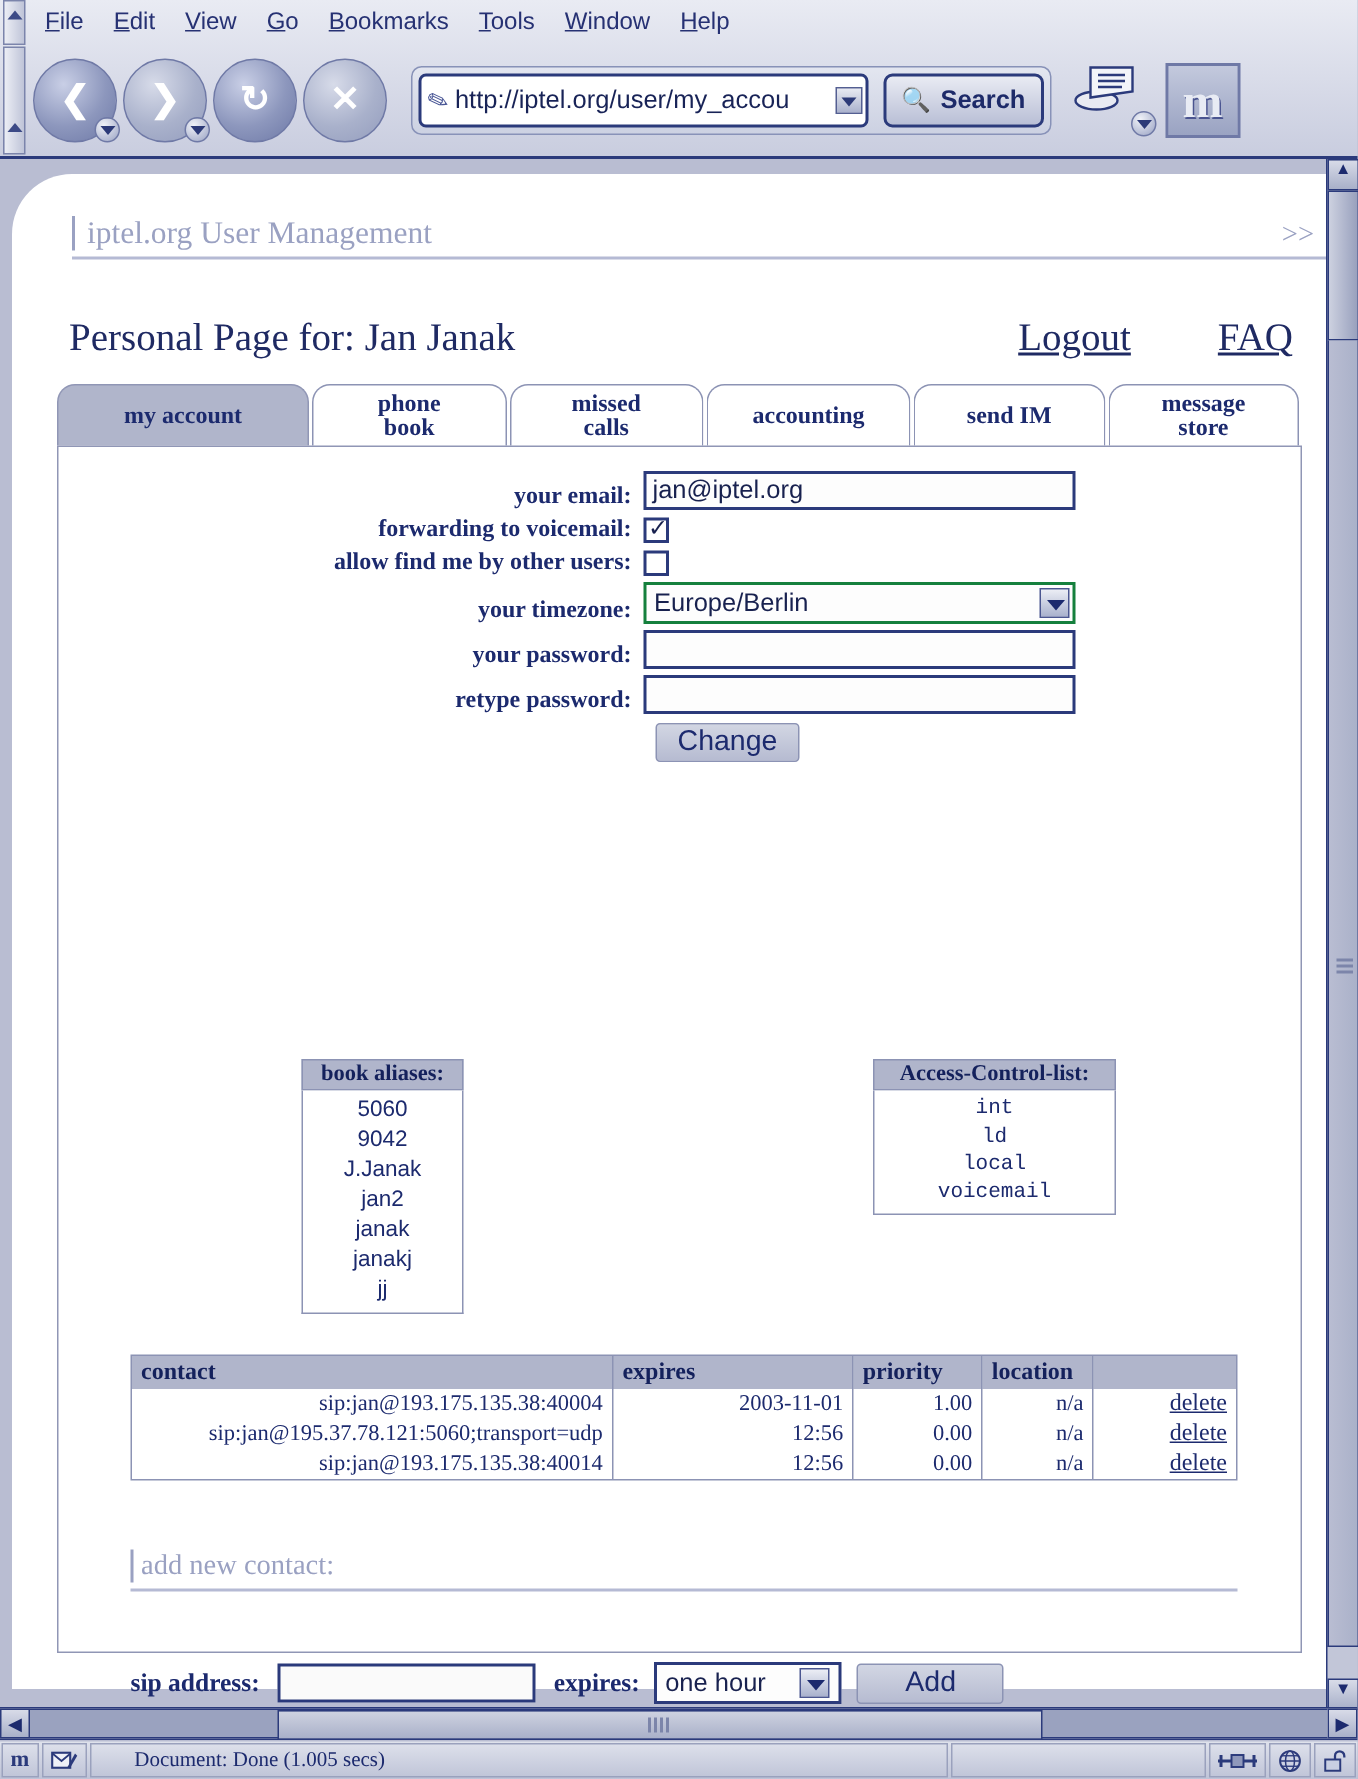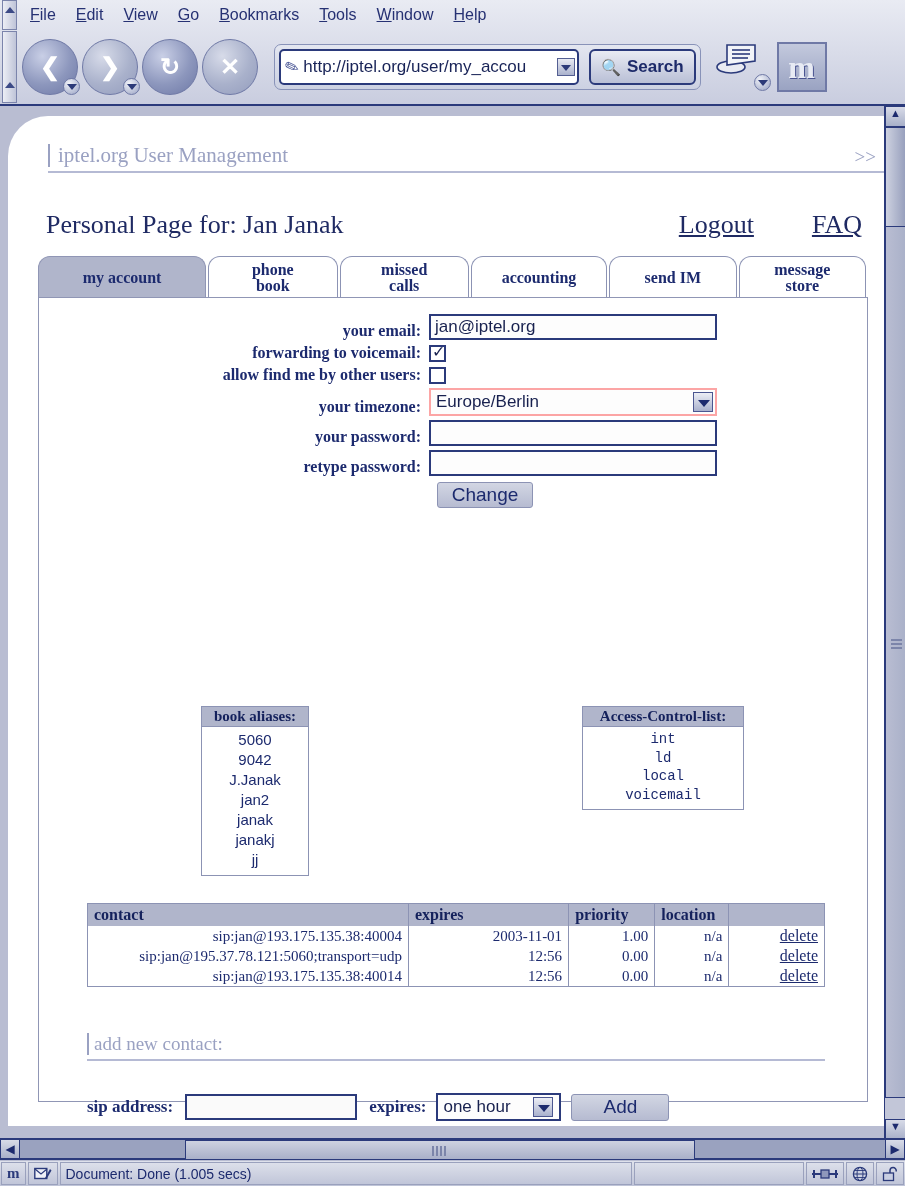--- a/index.html
+++ b/index.html
@@ -92,21 +92,21 @@
   
   #form { position:absolute; left:0; top:16px; width:830px; }
   .frow { display:flex; align-items:flex-end; margin-bottom:4px; }
   .frow .lab { width:390px; text-align:right; padding-right:8px;
                font-family:"Liberation Serif", serif; font-weight:bold; font-size:16px; color:#1c2a6e; }
   .inp { height:26px; border:2px solid #2b3a7b; background:#fdfdfd; font-size:17px; color:#18214f;
          padding:0 4px; font-family:"Liberation Sans", sans-serif; display:flex; align-items:center; }
   .inp.wide { width:288px; }
   .chk { width:17px;height:17px;border:2px solid #2b3a7b;background:#fff;position:relative; }
   .chk.on:after{ content:"✓"; position:absolute; left:1px; top:-5px; font-size:16px; color:#18214f; font-family:"Liberation Sans", sans-serif;}
-  .sel { width:288px; height:28px; border:2px solid #fca5a5; background:#fdfdfd; display:flex; align-items:center;
+  .sel { width:288px; height:28px; border:2px solid #15803d; background:#fdfdfd; display:flex; align-items:center;
          justify-content:space-between; padding:0 2px 0 5px; font-size:17px; color:#18214f; }
   .sel .arrow { width:20px;height:20px; background:linear-gradient(#eceef5,#a9b1cd); border:1px solid #4b5690; position:relative;}
   .sel .arrow:after{content:"";position:absolute;left:4px;top:7px;border-left:6px solid transparent;border-right:6px solid transparent;border-top:7px solid #1c2a6e;}
   #changebtn { margin-left:398px; margin-top:6px; width:96px; height:26px; border:1px solid #8c93b4;
                background:linear-gradient(#d2d6e3,#b6bbd1); border-radius:3px;
                display:flex;align-items:center;justify-content:center; font-size:19px; color:#1c2a6e; }
 
   
   #aliasbox { position:absolute; left:162px; top:408px; width:108px; }
   #aclbox { position:absolute; left:543px; top:408px; width:162px; }
@@ -128,21 +128,21 @@
   #ctable tbody .c-del a { color:#1c2a6e; text-decoration:underline; font-size:16px; }
 
   
   #addsect { position:absolute; left:48px; top:735px; width:738px; }
   #addsect .lbl { font-family:"Liberation Serif", serif; font-size:19px; color:#9aa1c2;
                   border-left:2px solid #9aa1c2; padding-left:5px; }
   #addsect .rule { margin-top:4px; height:2px; background:#b5bad4; }
   #addrow { position:absolute; left:48px; top:795px; display:flex; align-items:center; }
   #addrow .l { font-family:"Liberation Serif", serif; font-weight:bold; font-size:17px; color:#1c2a6e; }
   #addrow .tin { width:172px; height:26px; border:2px solid #2b3a7b; background:#fafafa; margin:0 12px; }
-  #addrow .sel2 { width:125px; height:28px; border:2px solid #2b3a7b; background:#fdfdfd; margin:0 10px;
+  #addrow .sel2 { width:125px; height:28px; border:2px solid #2b3a7b; background:#fdfdfd; margin:15px 10px;
                   display:flex;align-items:center;justify-content:space-between;padding:0 6px 0 5px;font-size:17px;color:#18214f; }
   #addrow .sel2 .arrow { width:20px;height:20px;background:linear-gradient(#eceef5,#a9b1cd);border:1px solid #4b5690;position:relative;}
   #addrow .sel2 .arrow:after{content:"";position:absolute;left:4px;top:7px;border-left:6px solid transparent;border-right:6px solid transparent;border-top:7px solid #1c2a6e;}
   #addbtn { width:98px;height:27px;border:1px solid #8c93b4;background:linear-gradient(#d2d6e3,#b6bbd1);
             border-radius:3px;display:flex;align-items:center;justify-content:center;font-size:19px;color:#1c2a6e; }
 
   
   #vsb { position:absolute; right:0; top:0; width:21px; height:1034px; background:#c2c6d8; border-left:1px solid #2b3a7b; }
   .sbbtn { width:21px;height:21px;background:linear-gradient(#d8dbe8,#a8b0c9);border:1px solid #2b3a7b;position:relative;}
   .sbbtn .t{position:absolute;left:4px;}
@@ -162,21 +162,21 @@
   #hsb .htrack { flex:1; height:20px; background:#9aa2bf; border-top:1px solid #2b3a7b;border-bottom:1px solid #2b3a7b; position:relative; }
   #hsb .hthumb { position:absolute; left:165px; width:510px; height:20px;
                  background:linear-gradient(#ced2e0,#a9b0c9); border:1px solid #2b3a7b;
                  display:flex;align-items:center;justify-content:center;}
   #hsb .hthumb .g i{ display:inline-block;width:2px;height:10px;background:#7c85aa;margin-right:2px;vertical-align:middle;}
 
   
   #status { position:absolute; left:0; top:1161px; width:905px; height:25px;
             background:linear-gradient(#dfe2ec,#bec3d7); display:flex; align-items:center; }
   #status .seg { height:23px; display:flex; align-items:center; border:1px solid #9aa1bd; margin:0 1px; padding:0 5px;}
-  #status .txt { font-size:14px; color:#1c2a6e; font-family:Liberation Sans, sans-serif; }
+  #status .txt { font-size:14px; color:#1c2a6e; font-family:Liberation Serif, serif;margin-left:24px; }
   #status .flex { flex:1; }
   .mini-m { font-family:"Liberation Serif", serif; font-weight:bold; font-size:15px; color:#2b3a7b; line-height:1; }
 </style>
 </head>
 <body>
 
 <div id="chrome">
 
   <div class="gripcol">
     <div class="grip" style="top:0;height:30px;">

